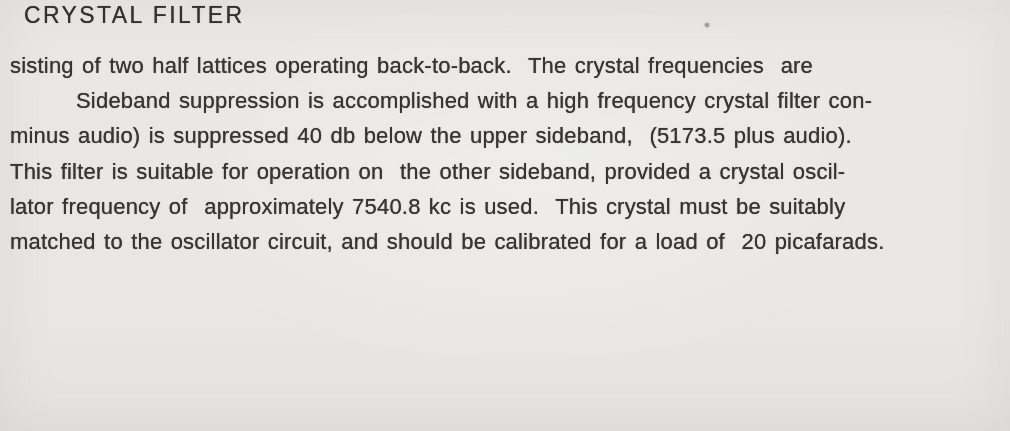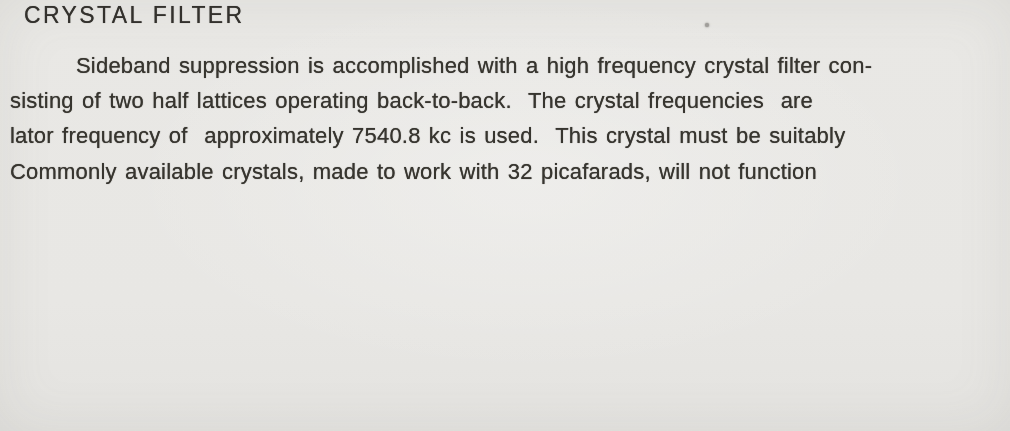--- a/index.html
+++ b/index.html
@@ -63,19 +63,21 @@
 </head>
 <body>
 
 <div class="page">
 
   <div class="heading">CRYSTAL FILTER</div>
 
   <span class="scan-speck"></span>
 
   <div class="paragraph">
+    <div class="text-line">sisting of two half lattices operating back-to-back.  The crystal frequencies  are</div>
     <div class="text-line indent-first">Sideband suppression is accomplished with a high frequency crystal filter con-</div>
-    <div class="text-line">sisting of two half lattices operating back-to-back.  The crystal frequencies  are</div>
+    <div class="text-line">minus audio) is suppressed 40 db below the upper sideband,  (5173.5 plus audio).</div>
+    <div class="text-line">This filter is suitable for operation on  the other sideband, provided a crystal oscil-</div>
     <div class="text-line">lator frequency of  approximately 7540.8 kc is used.  This crystal must be suitably</div>
-    <div class="text-line">Commonly available crystals, made to work with 32 picafarads, will not function</div>
+    <div class="text-line">matched to the oscillator circuit, and should be calibrated for a load of  20 picafarads.</div>
   </div>
 
 </div>
 
 </body></html>

